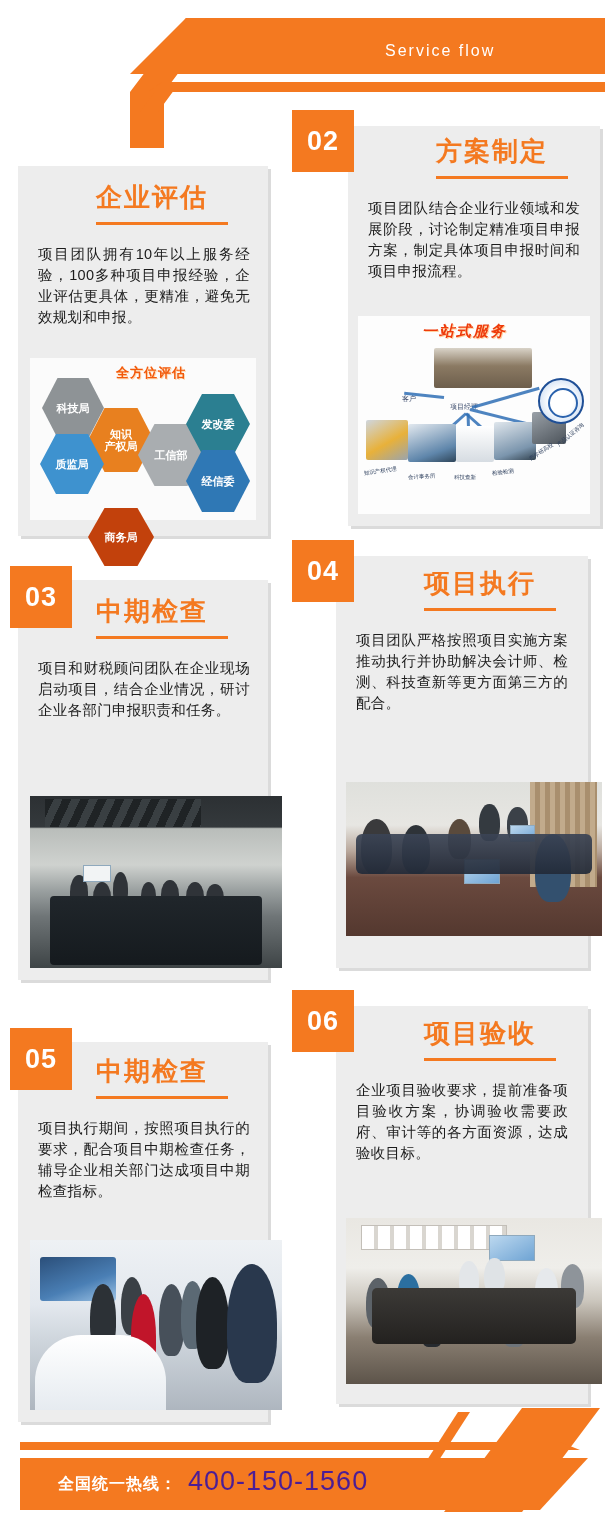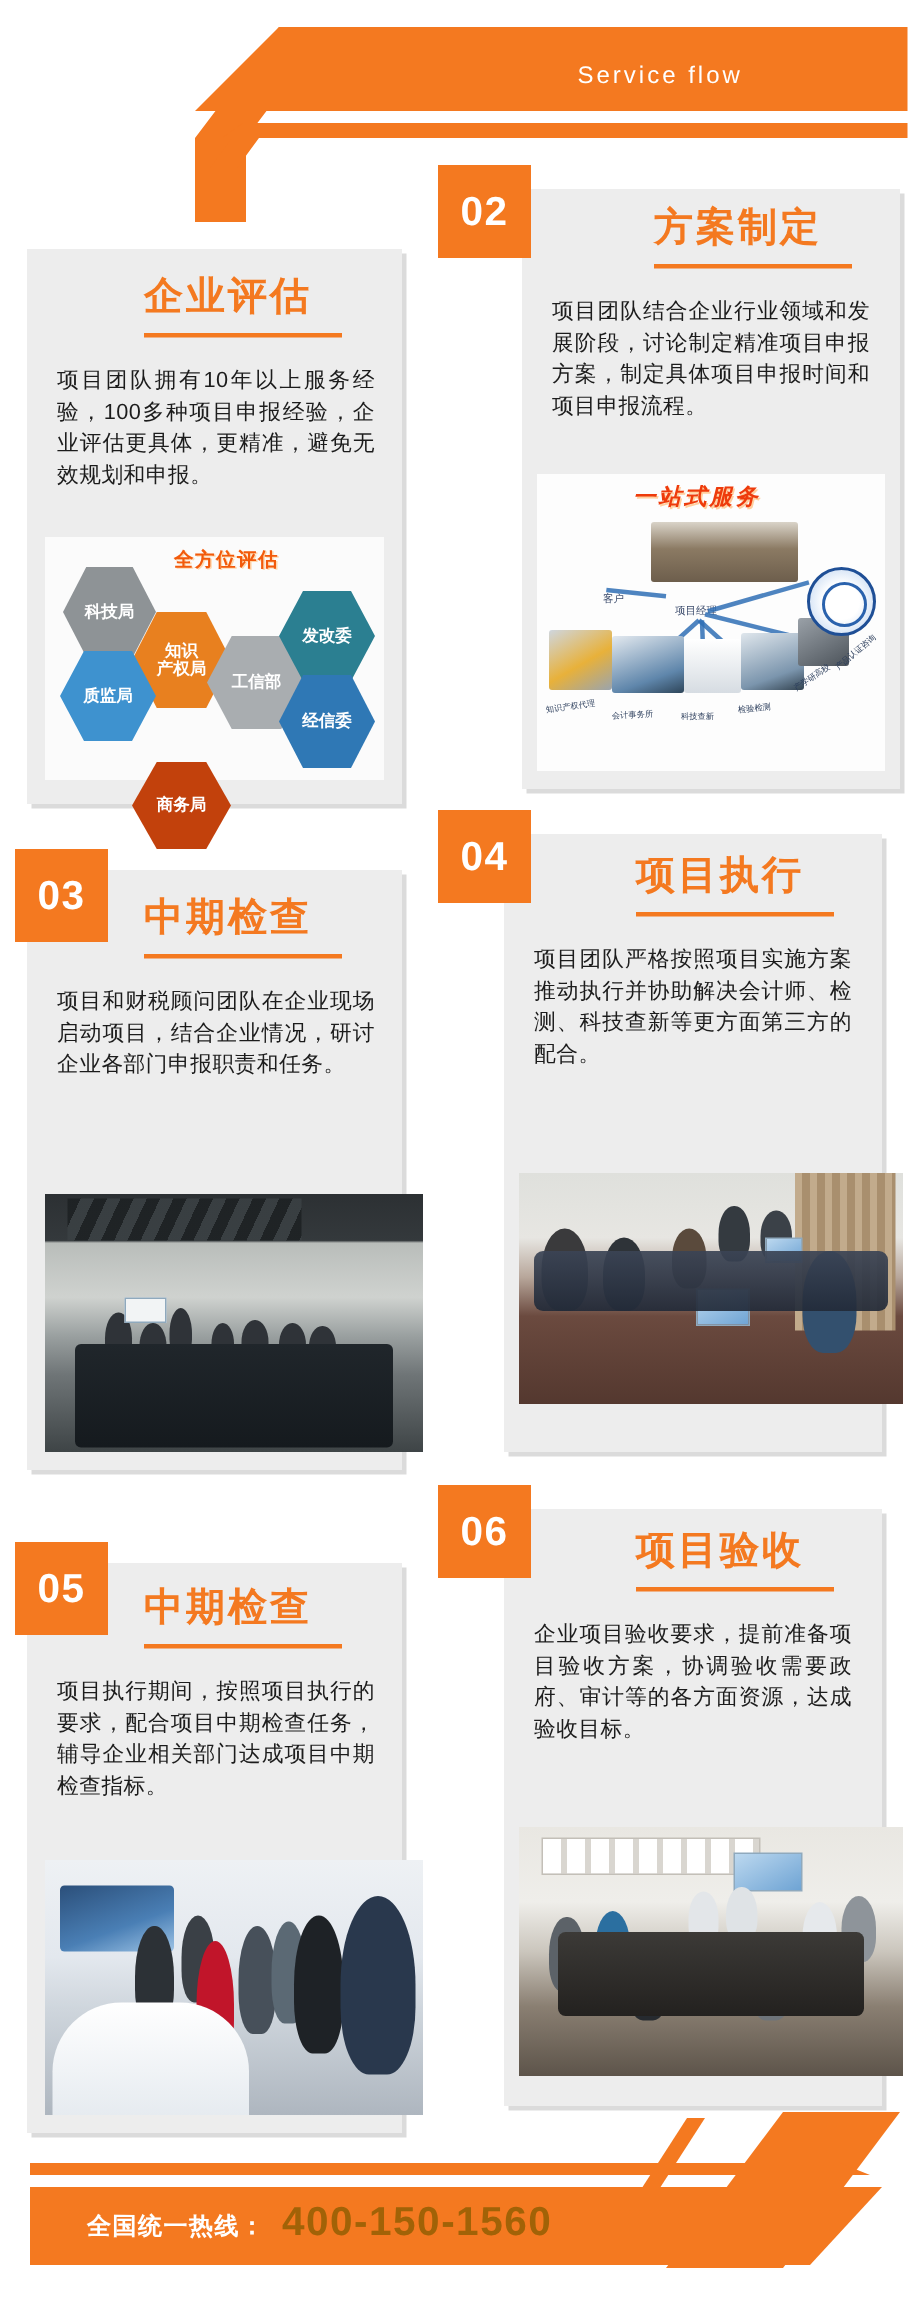--- a/index.html
+++ b/index.html
@@ -184,22 +184,22 @@
   .footer-wing2{
     position:absolute; left:400px; top:1412px; width:70px; height:90px;
     background:#f47920;
     clip-path: polygon(58px 0, 70px 0, 12px 90px, 0 90px);
   }
   .footer-label{
     position:absolute; left:58px; top:1474px; color:#fff;
     font-size:16px; font-weight:bold; letter-spacing:1px;
   }
   .footer-phone{
-    position:absolute; left:188px; top:1466px; color:#a16207;
-    font-size:27px; font-weight:bold; letter-spacing:1px;
+    position:absolute; left:188px; top:1466px; color:#4c1d95;
+    font-size:27px; font-weight:normal; letter-spacing:1px;
   }
 </style>
 </head>
 <body>
 
 <div class="page">
 
   <div class="header">
     <div class="hdr-wing"></div>
     <div class="hdr-band"></div>

